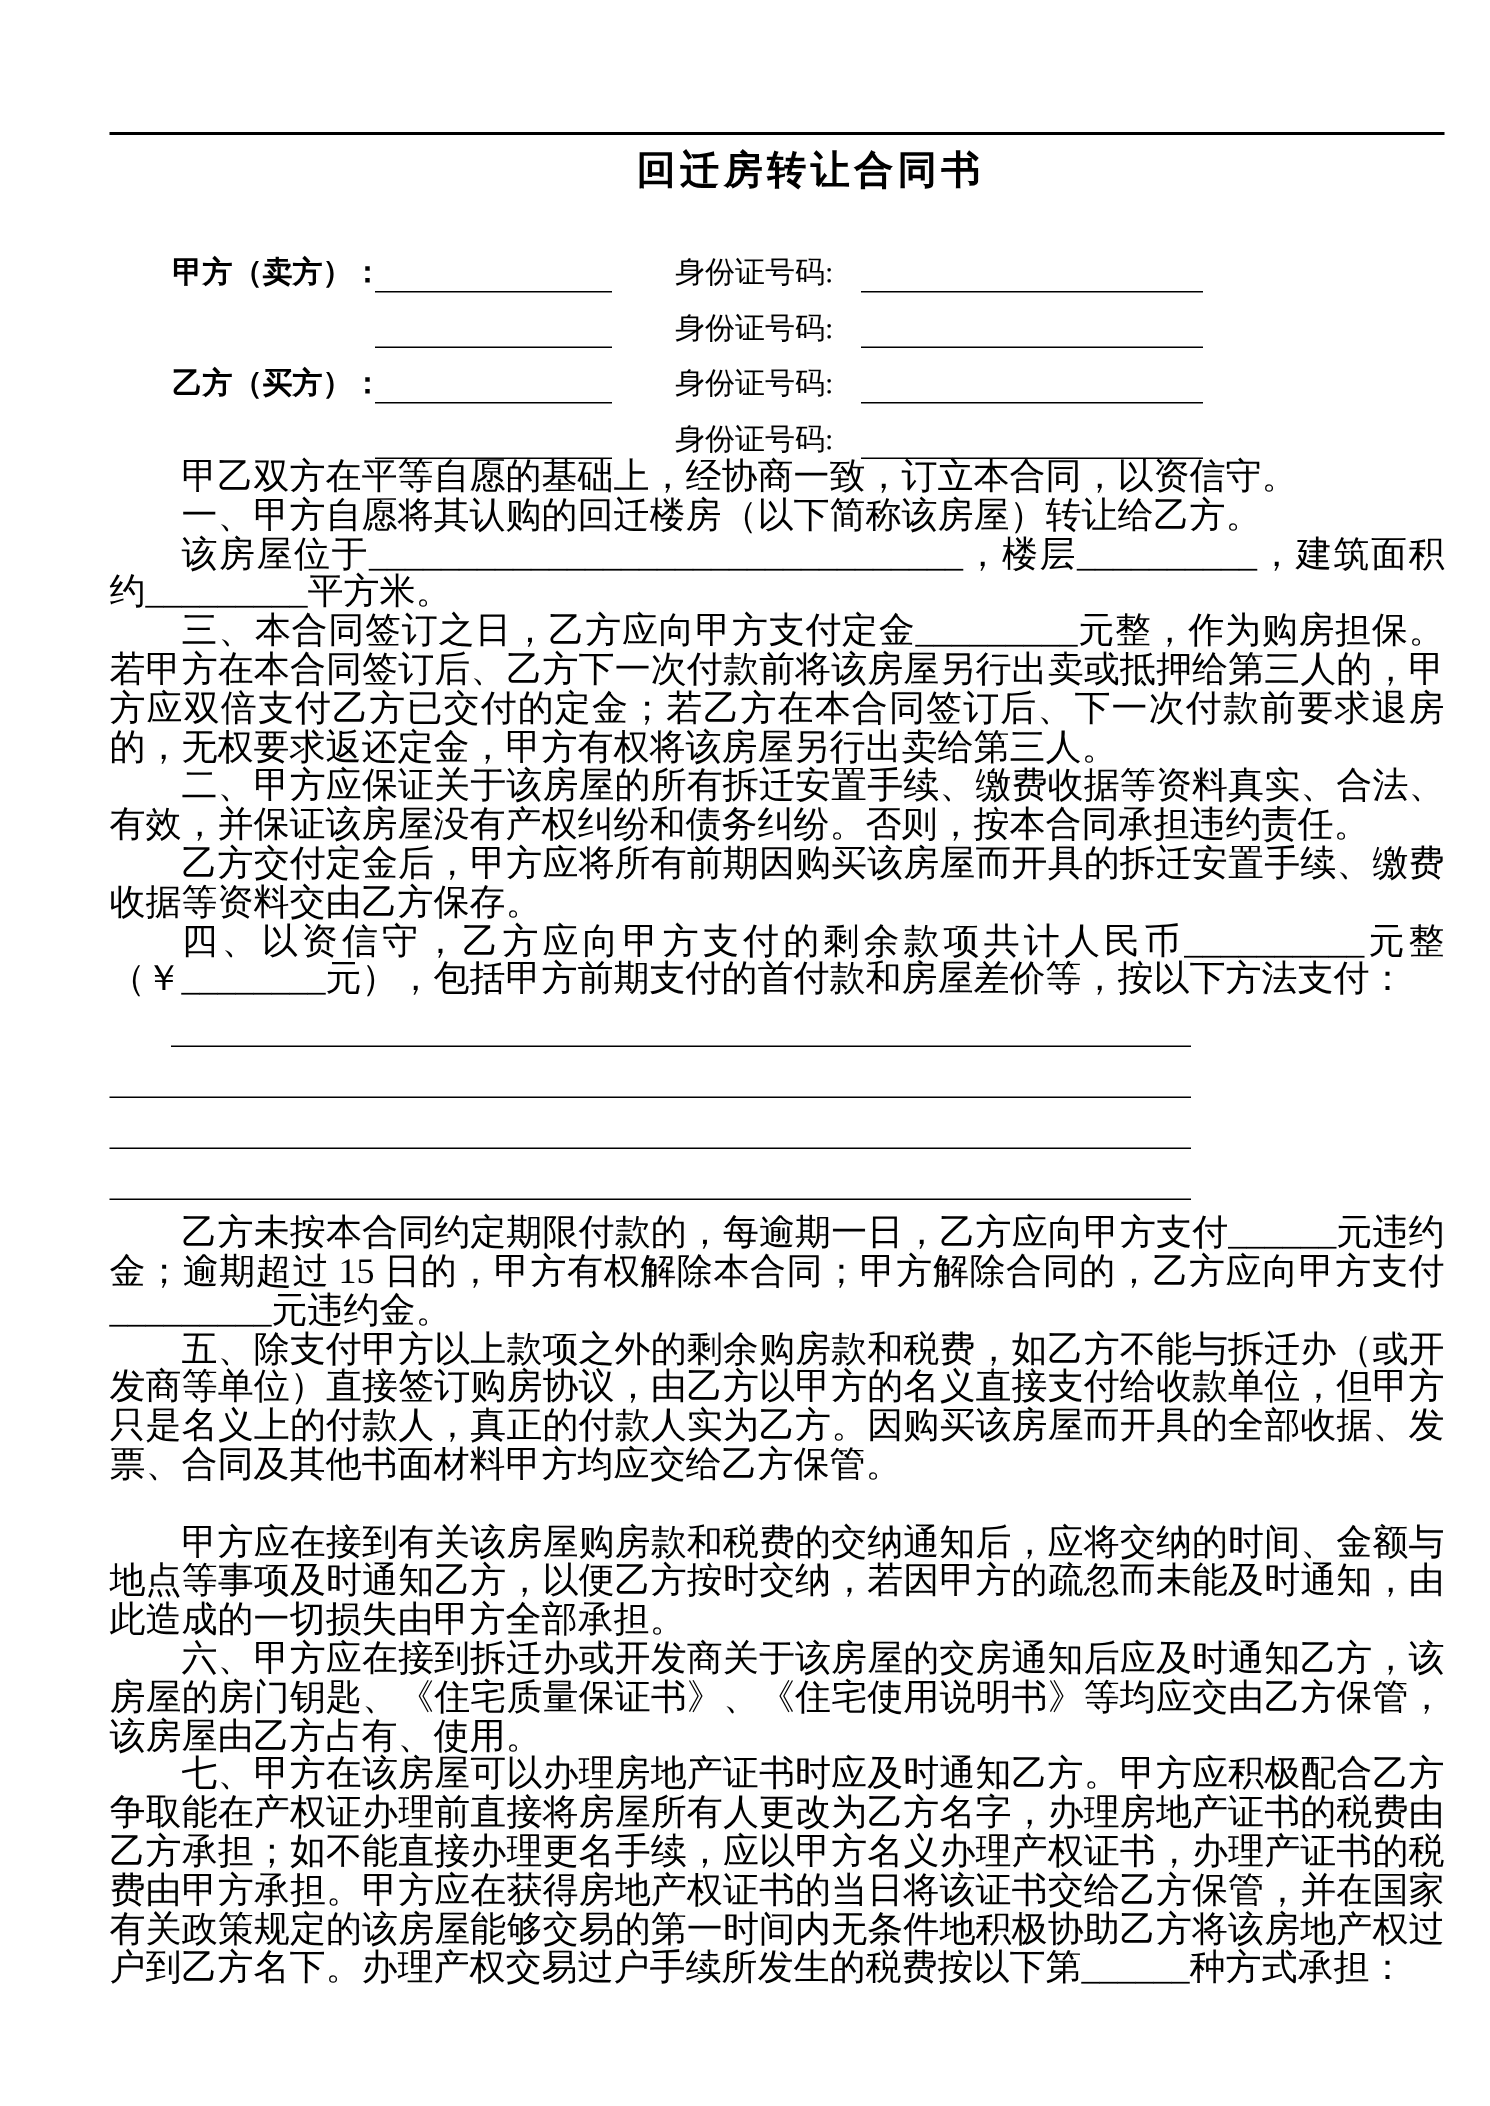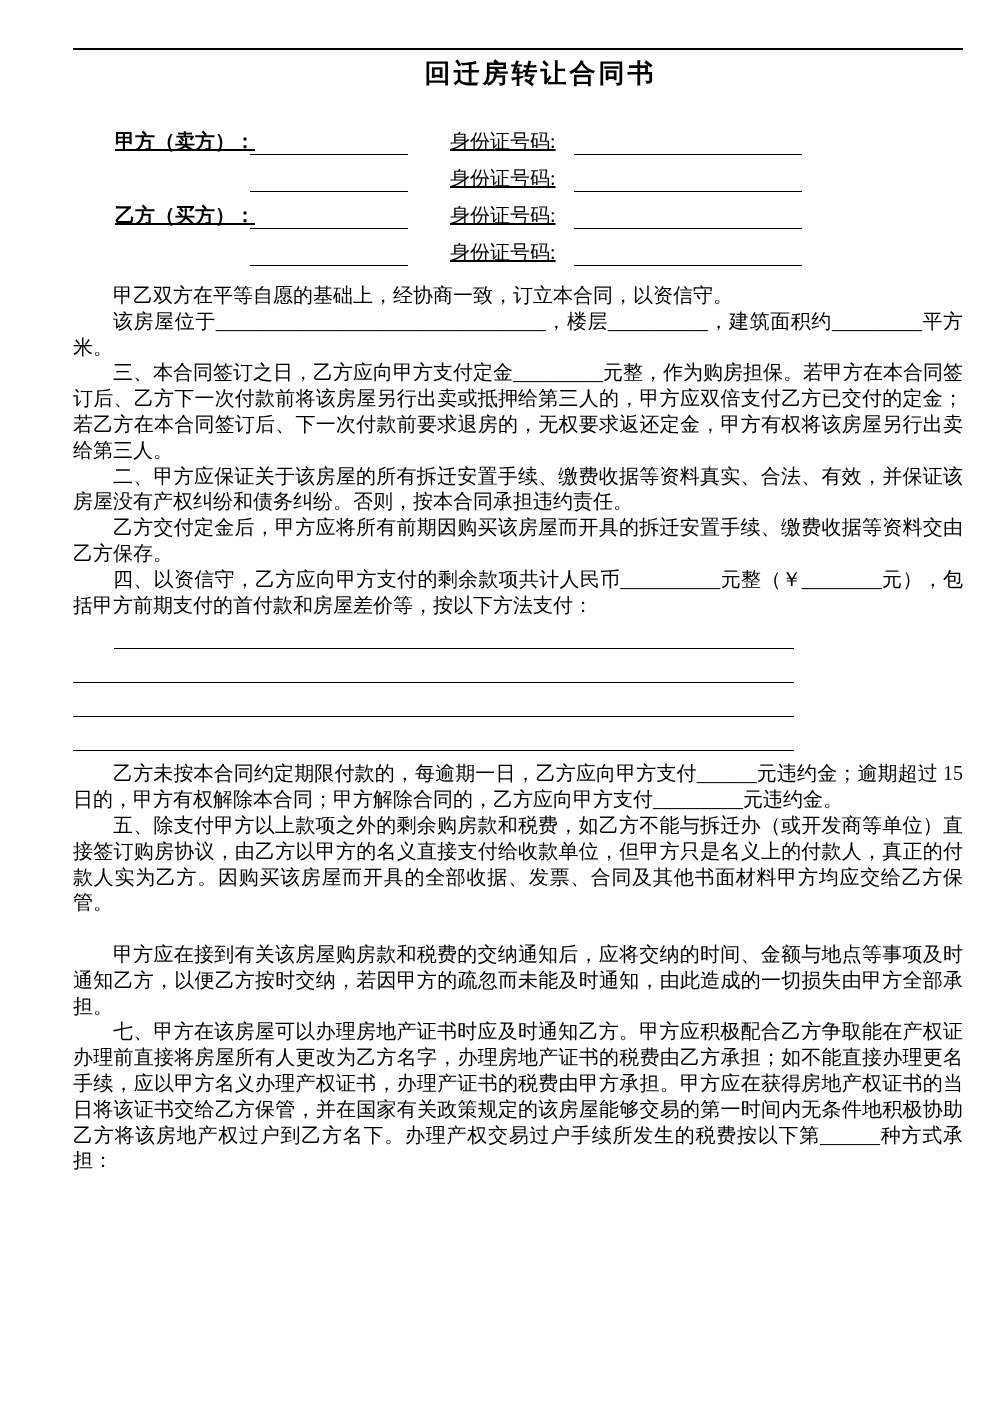--- a/index.html
+++ b/index.html
@@ -8,21 +8,21 @@
     background: #ffffff;
   }
   .page {
     position: relative;
     width: 993px;
     height: 1352px;
     box-sizing: border-box;
     background: #ffffff;
     color: #000000;
     font-family: "Liberation Serif", "DejaVu Serif", serif;
-    padding: 48px 30px 0 73px;
+    padding: 88px 30px 0 73px;
     overflow: hidden;
   }
   .top-rule {
     height: 2px;
     background: #000000;
     width: 100%;
   }
   .title {
     margin: 8px 0 0 0;
     padding-left: 45px;
@@ -34,21 +34,20 @@
   }
   .party-section {
     margin-top: 28px;
   }
   .party-row {
     display: flex;
     align-items: flex-end;
     height: 37px;
     margin-left: 42px;
     font-size: 20px;
-    text-decoration: underline;
   }
   .party-label {
     display: inline-block;
     width: 135px;
     font-weight: bold;
     white-space: nowrap;
   }
   .blank {
     display: inline-block;
     border-bottom: 1.5px solid #000000;
@@ -56,22 +55,21 @@
   }
   .blank-name { width: 158px; }
   .id-label {
     display: inline-block;
     width: 122px;
     margin-left: 42px;
     white-space: nowrap;
   }
   .blank-id { width: 228px; margin-left: 2px; }
   .body {
-    margin-top: 17px;
-    font-size: 20px;
+    font-size: 24px;
     line-height: 25.8px;
     text-align: justify;
   }
   .body p {
     margin: 0;
     text-indent: 2em;
   }
   .body p.gap {
     margin-top: 25.8px;
   }
@@ -125,32 +123,34 @@
       <span class="party-label"></span>
       <span class="blank blank-name"></span>
       <span class="id-label">身份证号码:</span>
       <span class="blank blank-id"></span>
     </div>
 
   </div>
 
   <div class="body">
     <p>甲乙双方在平等自愿的基础上，经协商一致，订立本合同，以资信守。</p>
+    <p>一、甲方自愿将其认购的回迁楼房（以下简称该房屋）转让给乙方。</p>
     <p>该房屋位于_________________________________，楼层__________，建筑面积约_________平方米。</p>
     <p>三、本合同签订之日，乙方应向甲方支付定金_________元整，作为购房担保。若甲方在本合同签订后、乙方下一次付款前将该房屋另行出卖或抵押给第三人的，甲方应双倍支付乙方已交付的定金；若乙方在本合同签订后、下一次付款前要求退房的，无权要求返还定金，甲方有权将该房屋另行出卖给第三人。</p>
     <p>二、甲方应保证关于该房屋的所有拆迁安置手续、缴费收据等资料真实、合法、有效，并保证该房屋没有产权纠纷和债务纠纷。否则，按本合同承担违约责任。</p>
     <p>乙方交付定金后，甲方应将所有前期因购买该房屋而开具的拆迁安置手续、缴费收据等资料交由乙方保存。</p>
     <p>四、以资信守，乙方应向甲方支付的剩余款项共计人民币__________元整（￥________元），包括甲方前期支付的首付款和房屋差价等，按以下方法支付：</p>
 
     <div class="write-lines">
       <div class="write-line first"></div>
       <div class="write-line"></div>
       <div class="write-line"></div>
       <div class="write-line"></div>
     </div>
 
     <p>乙方未按本合同约定期限付款的，每逾期一日，乙方应向甲方支付______元违约金；逾期超过 15 日的，甲方有权解除本合同；甲方解除合同的，乙方应向甲方支付_________元违约金。</p>
     <p>五、除支付甲方以上款项之外的剩余购房款和税费，如乙方不能与拆迁办（或开发商等单位）直接签订购房协议，由乙方以甲方的名义直接支付给收款单位，但甲方只是名义上的付款人，真正的付款人实为乙方。因购买该房屋而开具的全部收据、发票、合同及其他书面材料甲方均应交给乙方保管。</p>
     <p class="gap">甲方应在接到有关该房屋购房款和税费的交纳通知后，应将交纳的时间、金额与地点等事项及时通知乙方，以便乙方按时交纳，若因甲方的疏忽而未能及时通知，由此造成的一切损失由甲方全部承担。</p>
+    <p>六、甲方应在接到拆迁办或开发商关于该房屋的交房通知后应及时通知乙方，该房屋的房门钥匙、《住宅质量保证书》、《住宅使用说明书》等均应交由乙方保管，该房屋由乙方占有、使用。</p>
     <p>七、甲方在该房屋可以办理房地产证书时应及时通知乙方。甲方应积极配合乙方争取能在产权证办理前直接将房屋所有人更改为乙方名字，办理房地产证书的税费由乙方承担；如不能直接办理更名手续，应以甲方名义办理产权证书，办理产证书的税费由甲方承担。甲方应在获得房地产权证书的当日将该证书交给乙方保管，并在国家有关政策规定的该房屋能够交易的第一时间内无条件地积极协助乙方将该房地产权过户到乙方名下。办理产权交易过户手续所发生的税费按以下第______种方式承担：</p>
   </div>
 
 </div>
 
 </body></html>

